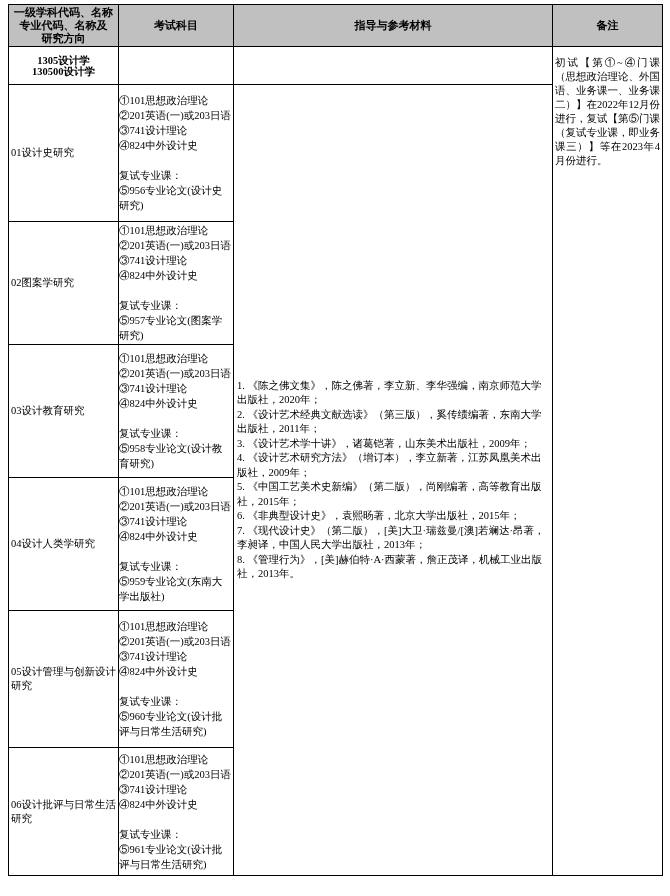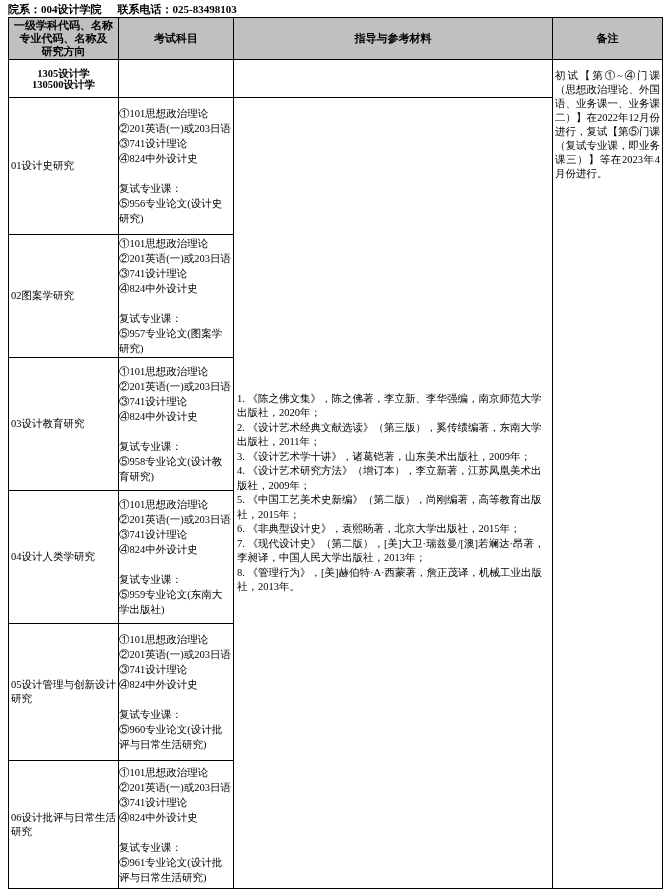--- a/index.html
+++ b/index.html
@@ -71,23 +71,20 @@
     padding:9px 2px 0 2px;
     line-height:14px;
     text-align:justify;
     text-justify:inter-character;
   }
 </style>
 </head>
 <body>
 
 <div class="topinfo">
-  <div>
-    <span>院系：004设计学院</span><span class="phone">联系电话：025-83498103</span>
-  </div>
 </div>
 
 <table class="main">
   <colgroup>
     <col style="width:110px">
       <col style="width:115px">
       <col style="width:319px">
       <col style="width:110px">
   </colgroup>
 

